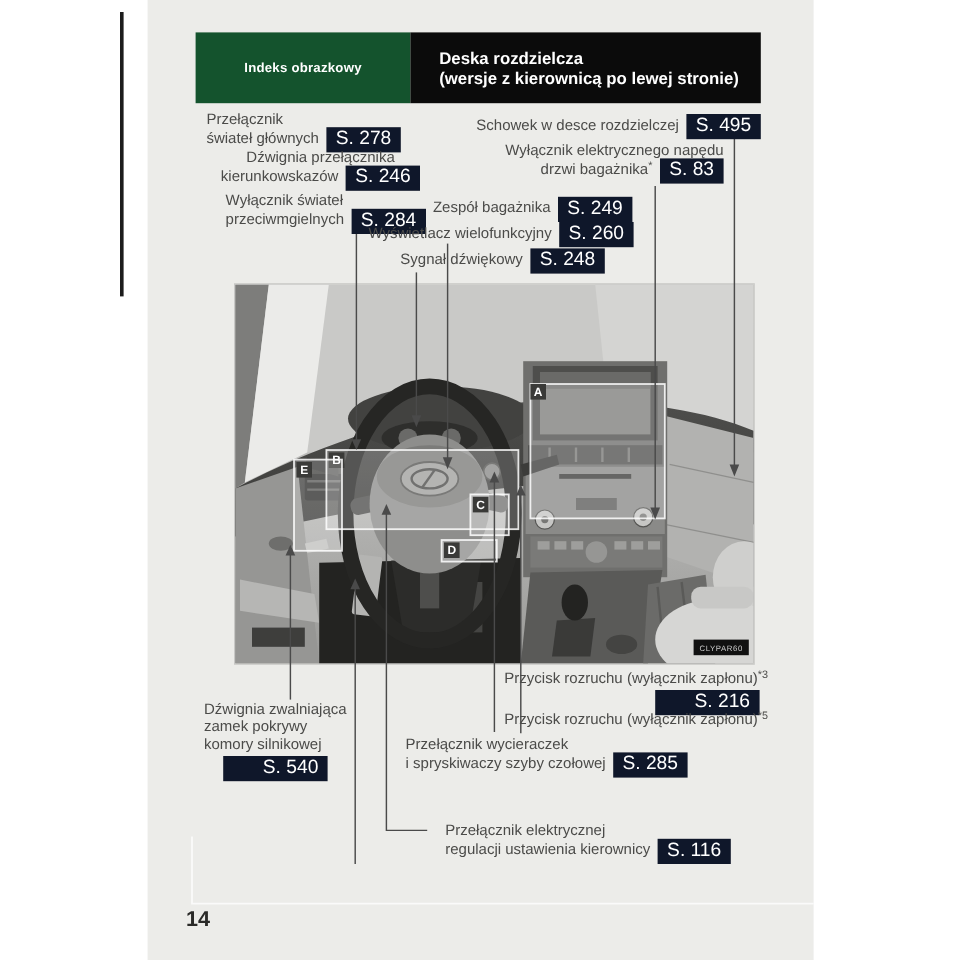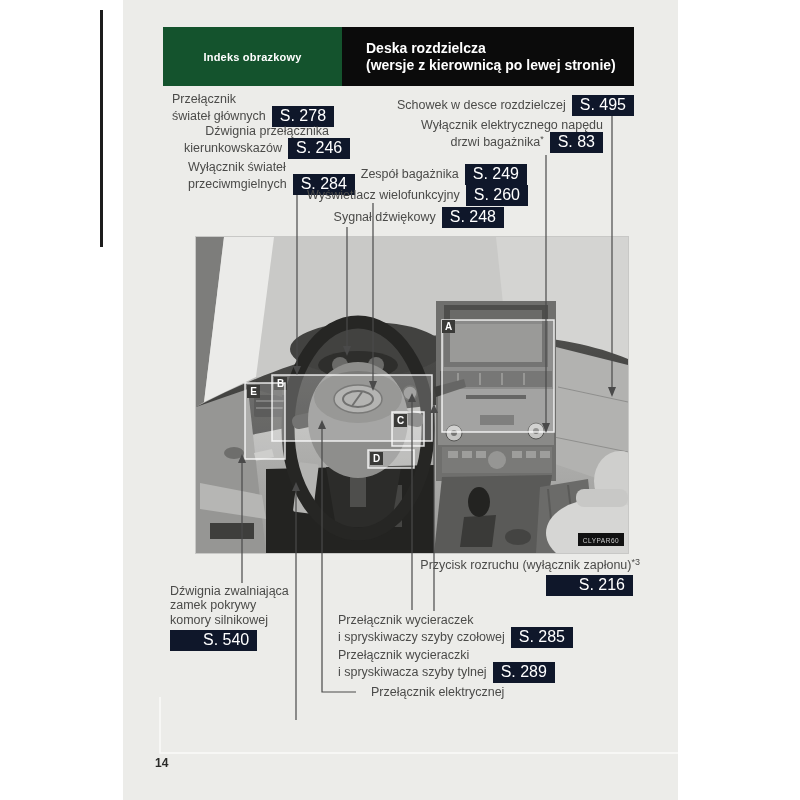--- a/index.html
+++ b/index.html
@@ -13,23 +13,23 @@
     display:flex;align-items:center;justify-content:center;font-weight:bold;font-size:11px;letter-spacing:.2px;}
   .hdr-right{position:absolute;left:342px;top:27px;width:292px;height:59px;background:#0B0B0B;color:#fff;
     display:flex;flex-direction:column;justify-content:center;padding-left:24px;box-sizing:border-box;
     font-weight:bold;font-size:14px;line-height:1.18;}
   
   .lbl{position:absolute;font-size:12.5px;line-height:1.14;color:#4B4B49;z-index:5;}
   .lbl .ln{white-space:nowrap;}
   .lbl.r{text-align:right;}
   .ref{display:inline-block;background:#0f172a;color:#ffffff;font-weight:normal;font-size:16px;
     padding:1px 8px 2px 8px;margin-left:6px;vertical-align:-1px;white-space:nowrap;}
-  .ref.solo{margin-left:0;margin-top:3px;padding-left:33px;}
+  .ref.solo{margin-left:16px;margin-top:3px;padding-left:33px;}
   sup{font-size:9px;vertical-align:4px;}
-  .pagenum{position:absolute;left:155px;top:756px;font-size:12px;font-weight:bold;color:#2a2a28;}
+  .pagenum{position:absolute;left:155px;top:756px;font-size:18px;font-weight:bold;color:#2a2a28;}
   
   .photo{position:absolute;left:196px;top:237px;width:432px;height:316px;outline:1px solid rgba(0,0,0,.15);z-index:2;}
   svg text{font-family:"Liberation Sans",sans-serif;}
   .lines{position:absolute;left:0;top:0;width:800px;height:800px;z-index:4;pointer-events:none;}
 </style>
 </head>
 <body>
 
 <div class="stage">
   <div class="scan-page"></div>
@@ -69,31 +69,29 @@
   </div>
   <div class="lbl r" style="right:296px;top:207px;">
     <div class="ln"><span>Sygnał dźwiękowy</span><span class="ref">S. 248</span></div>
   </div>
 
   <div class="lbl r" style="right:160px;top:557px;">
     <div class="ln"><span>Przycisk rozruchu (wyłącznik zapłonu)</span><sup>*3</sup></div>
     <div class="ln" style="margin-right:7px;"><span class="ref solo">S. 216</span></div>
   </div>
   <div class="lbl r" style="right:160px;top:591px;">
+    <div class="ln"><span>Przycisk rozruchu (wyłącznik zapłonu)</span><sup>*5</sup></div>
   </div>
   <div class="lbl" style="left:338px;top:613px;">
     <div class="ln">Przełącznik wycieraczek</div>
     <div class="ln"><span>i spryskiwaczy szyby czołowej</span><span class="ref">S. 285</span></div>
   </div>
-  <div class="lbl" style="left:338px;top:648px;">
-    <div class="ln">Przełącznik wycieraczki</div>
-    <div class="ln"><span>i spryskiwacza szyby tylnej</span><span class="ref">S. 289</span></div>
-  </div>
   <div class="lbl" style="left:371px;top:685px;">
     <div class="ln">Przełącznik elektrycznej</div>
+    <div class="ln"><span>regulacji ustawienia kierownicy</span><span class="ref">S. 116</span></div>
   </div>
   <div class="lbl" style="left:170px;top:584px;">
     <div class="ln">Dźwignia zwalniająca</div>
     <div class="ln">zamek pokrywy</div>
     <div class="ln">komory silnikowej</div>
     <div class="ln"><span class="ref solo">S. 540</span></div>
   </div>
 
   <div class="pagenum">14</div>
 

